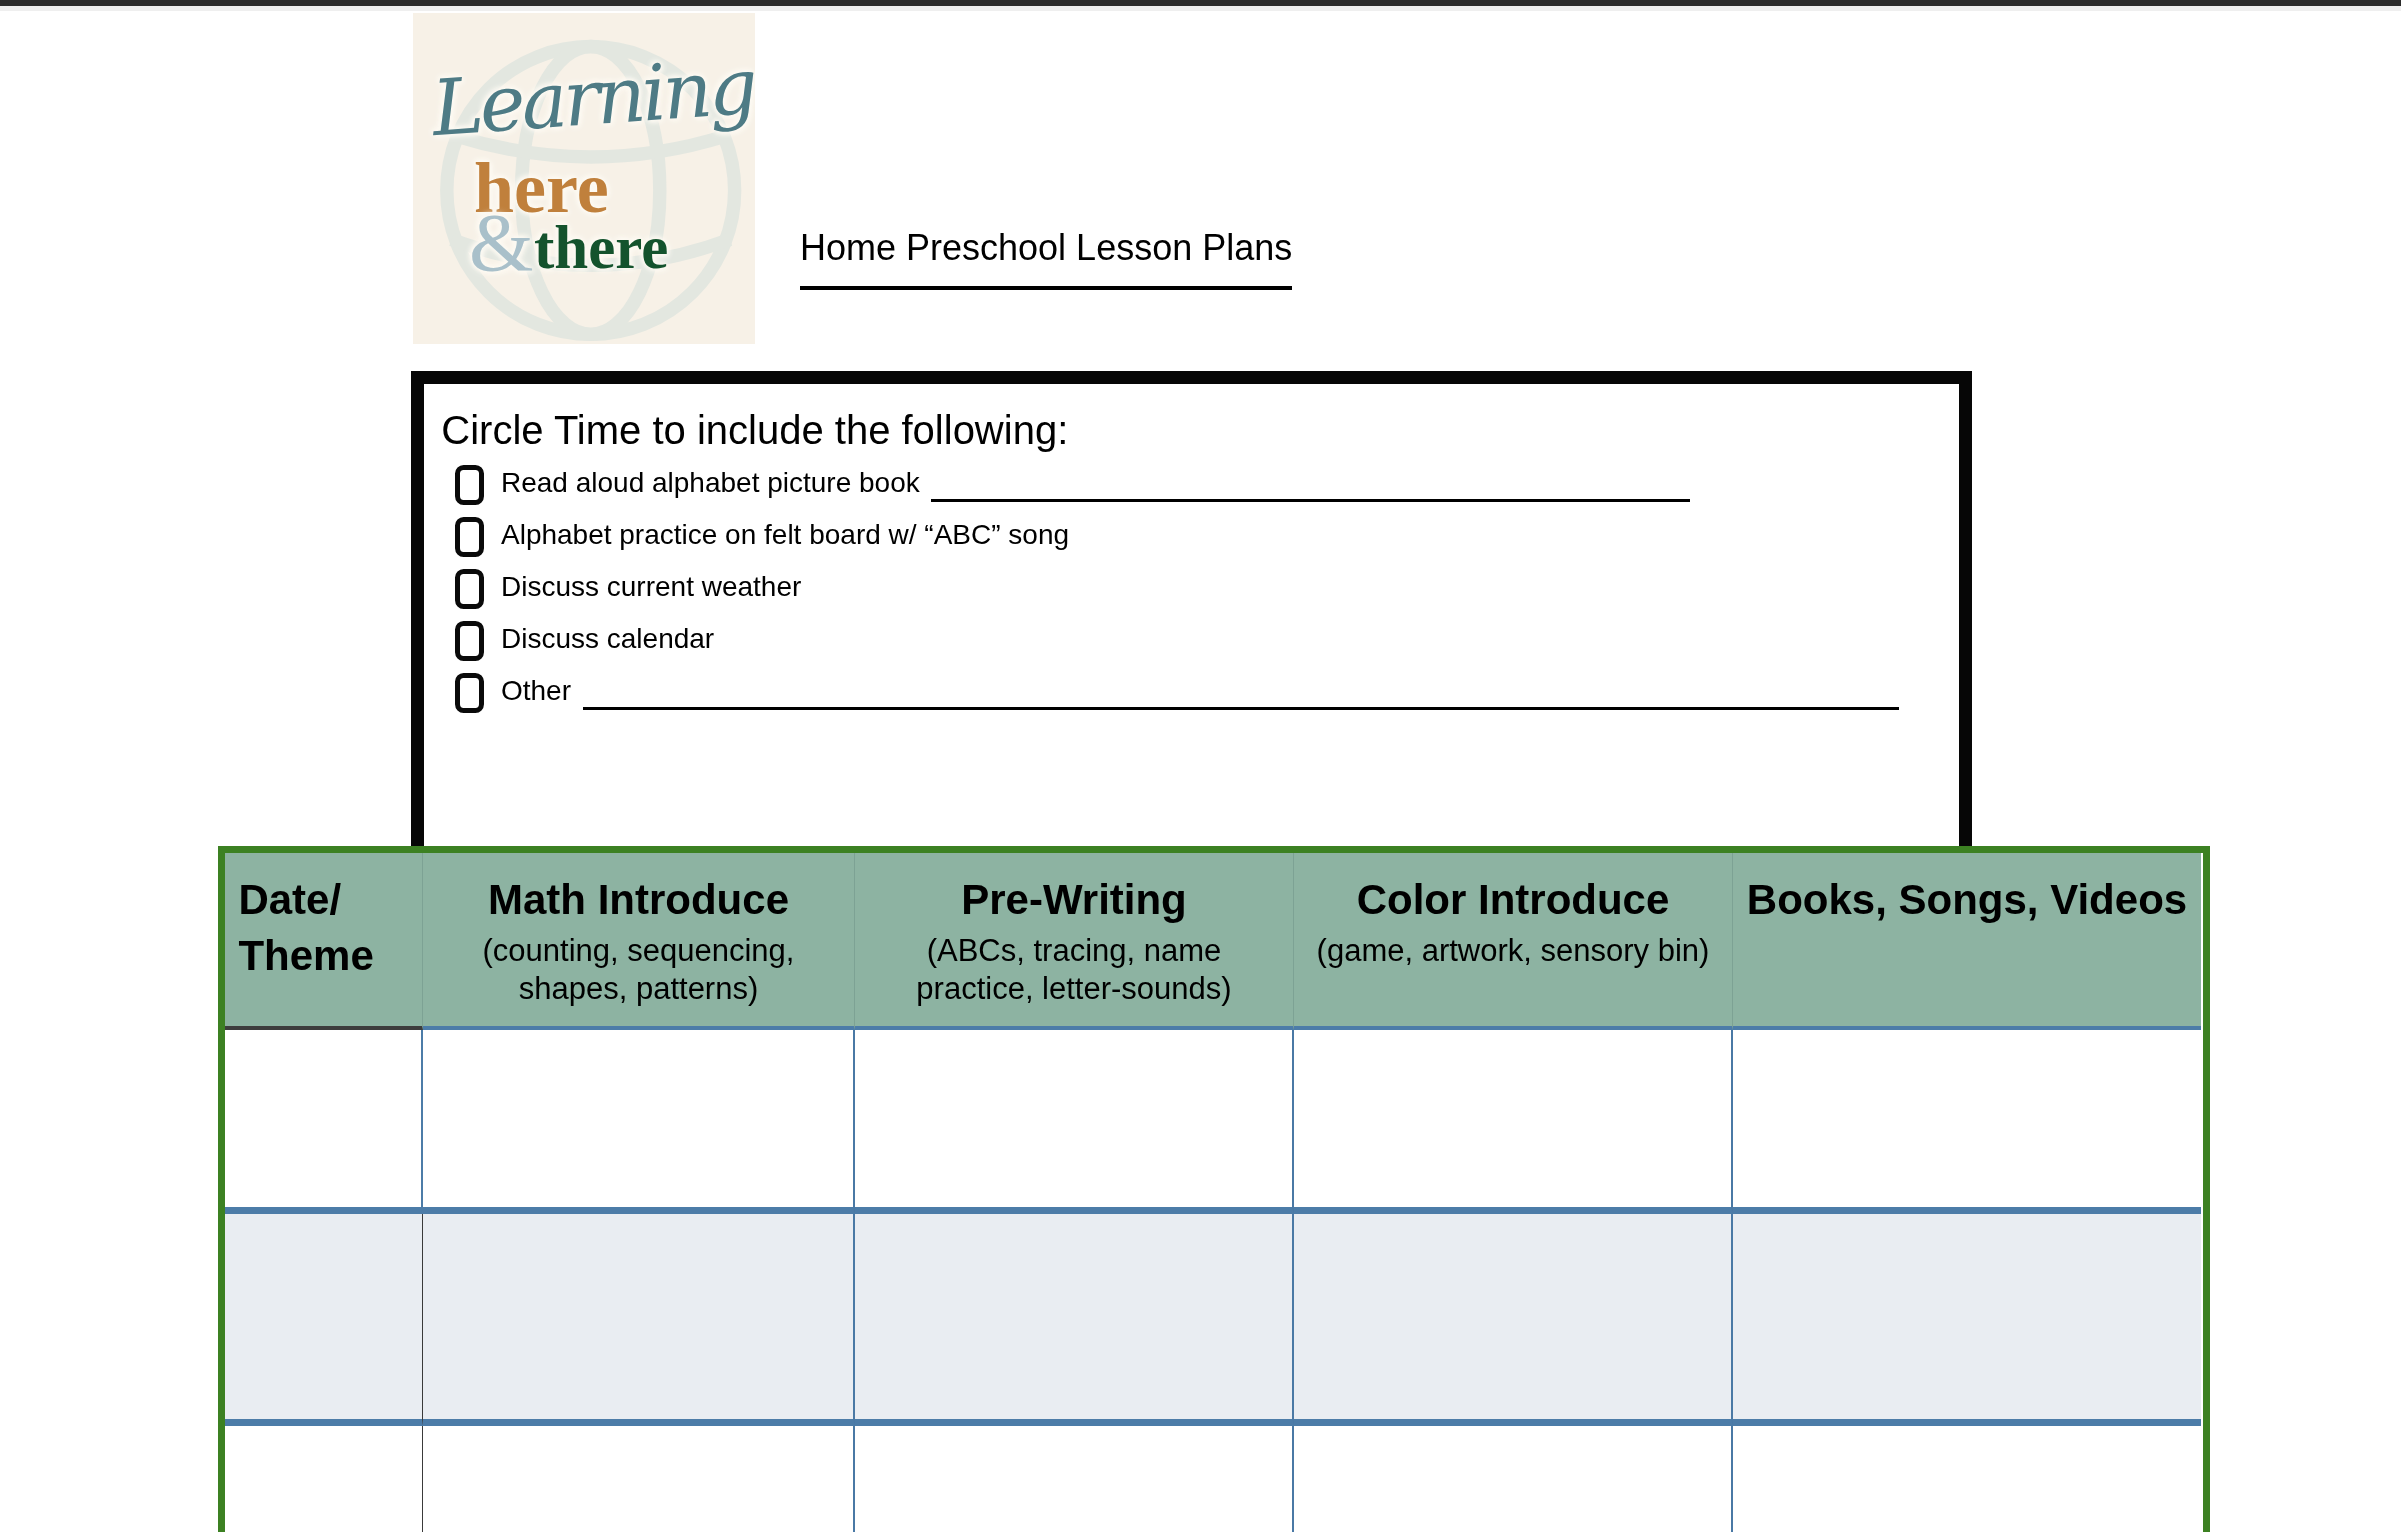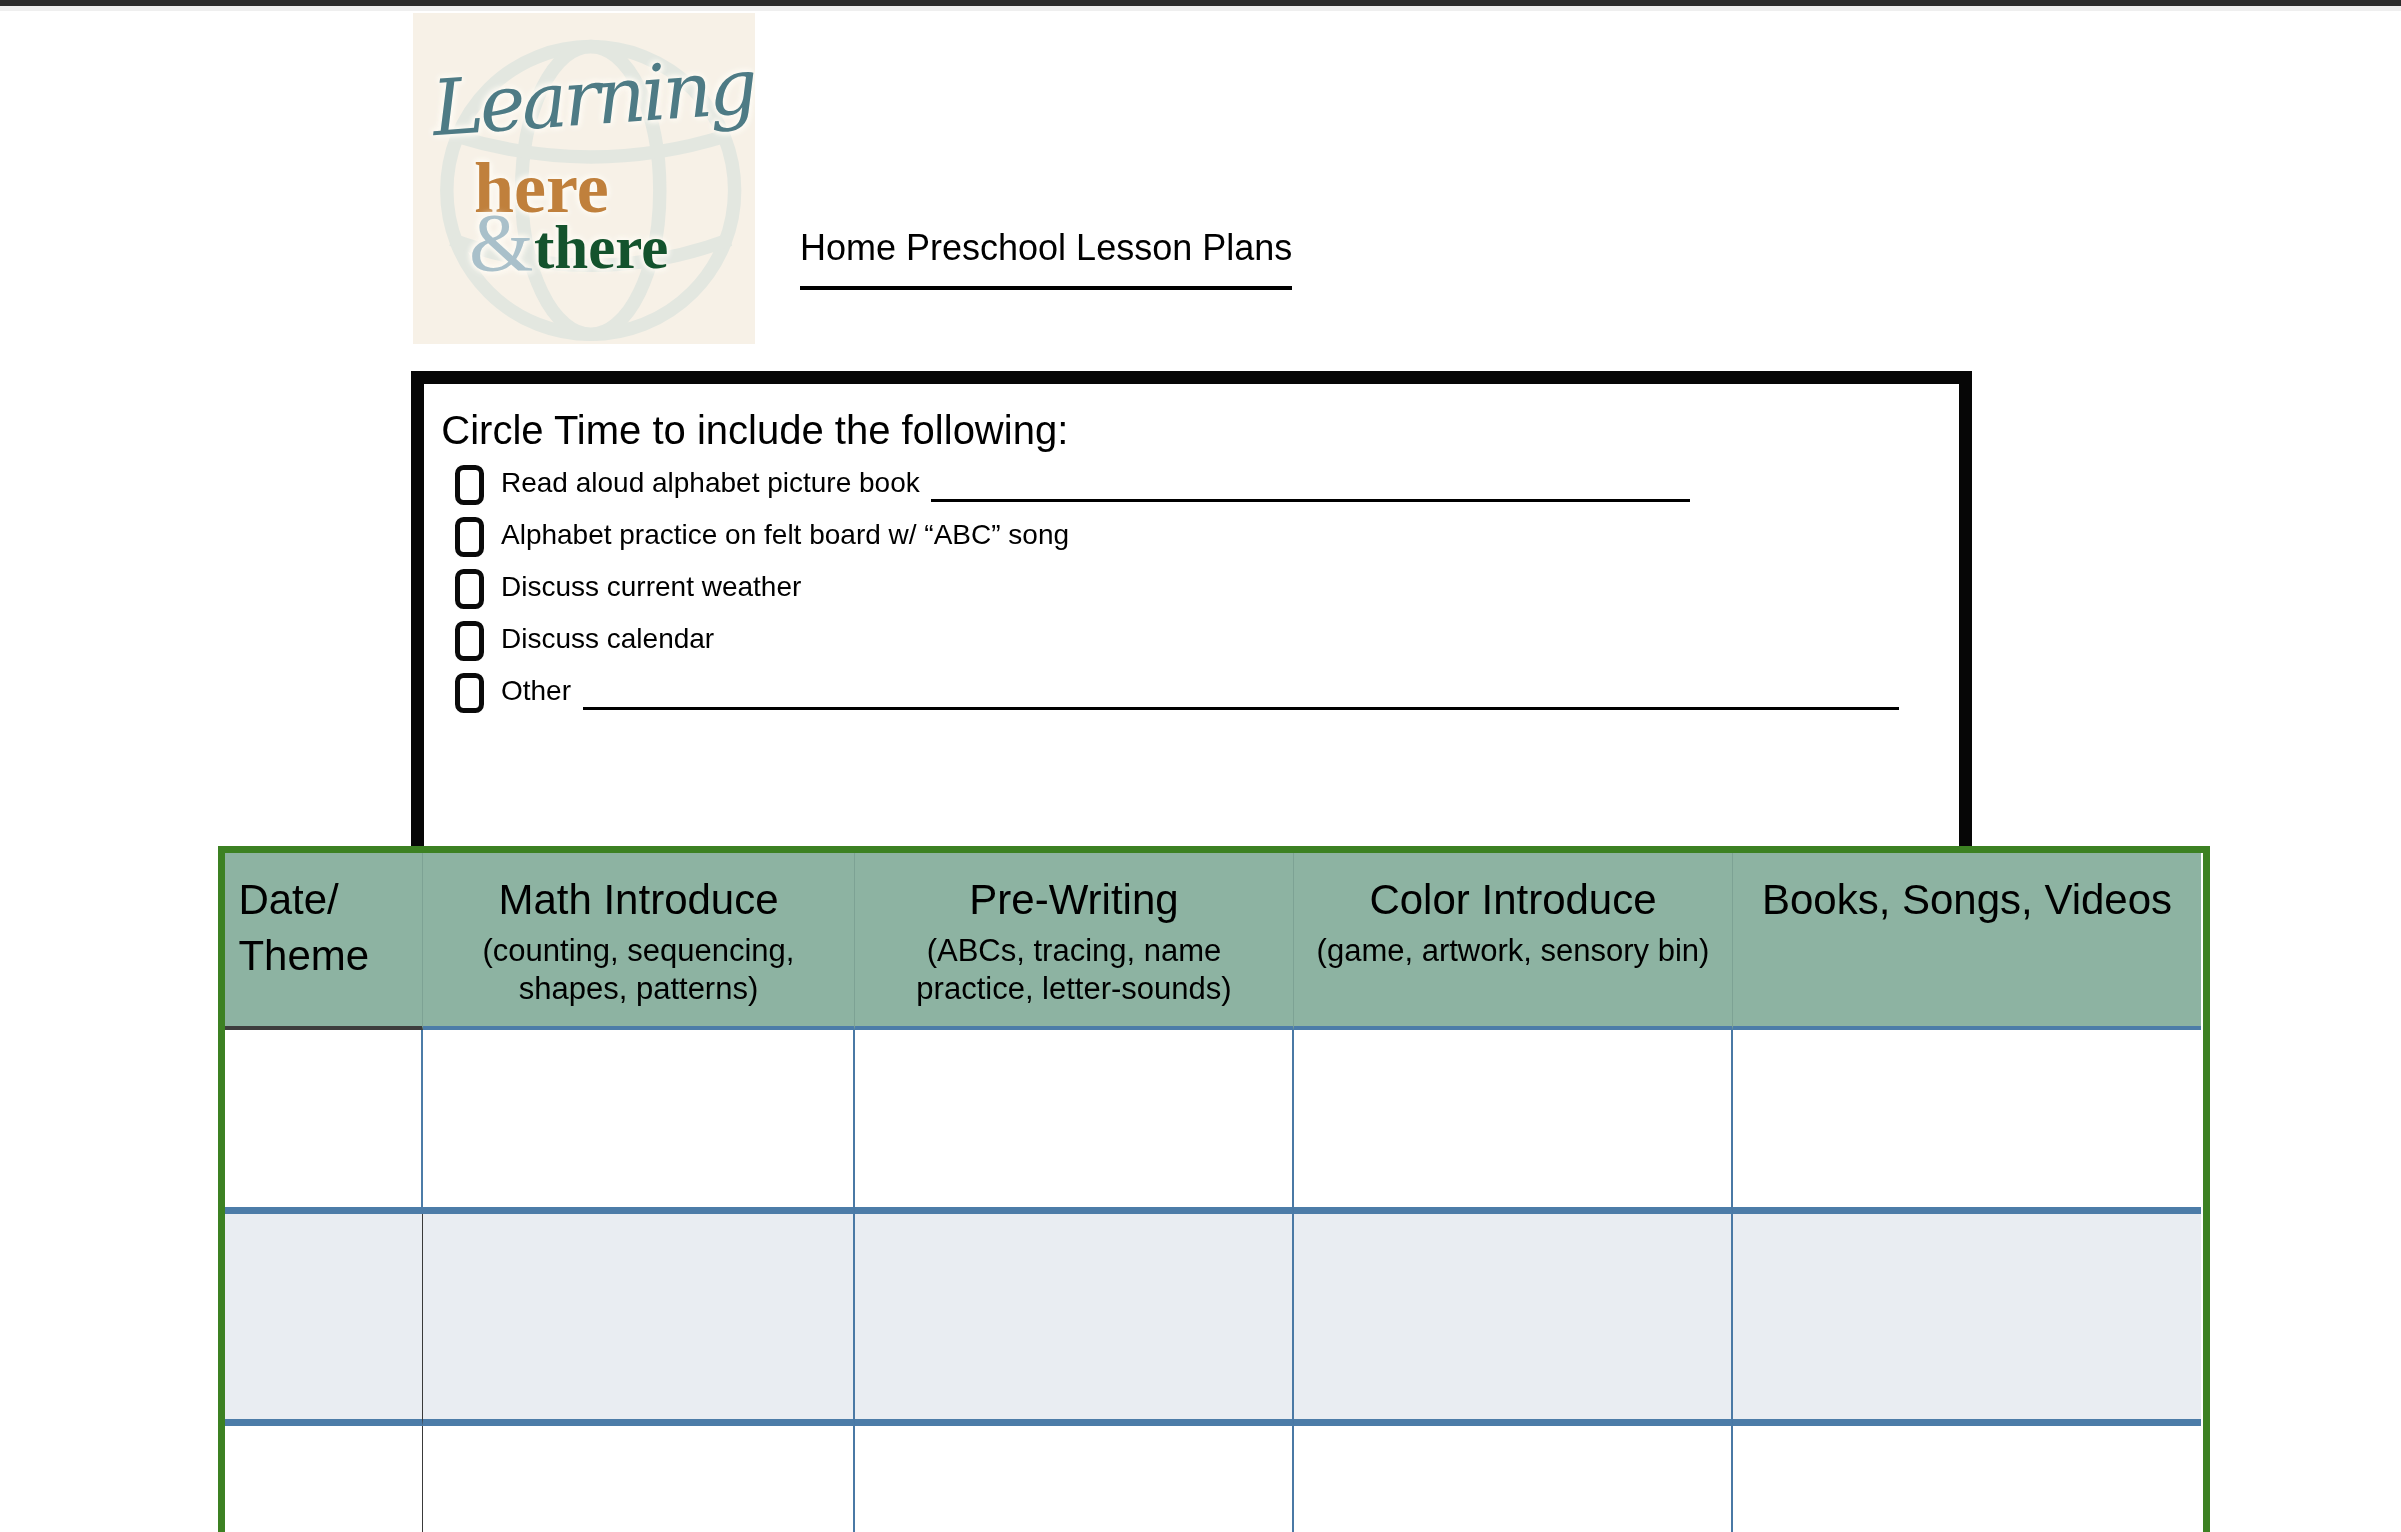--- a/index.html
+++ b/index.html
@@ -44,21 +44,21 @@
   
   #lesson-table{position:absolute;left:218px;top:846px;width:1992px;height:826px;
     box-sizing:border-box;border-left:7.7px solid #3c8122;border-right:7.7px solid #3c8122;
     border-top:7.7px solid #3c8122;}
   .t-row{display:grid;grid-template-columns:198px 432px 439px 439px 468px;width:1976px;}
   #t-header{height:177px;background:#8db3a2;}
   .h-cell{box-sizing:border-box;padding-top:19px;text-align:center;
     border-right:1.9px solid #7da294;border-bottom:4.8px solid #4c7ca8;overflow:hidden;}
   .h-cell:last-child{border-right:none;}
   .h-cell-first{text-align:left;padding-left:13.4px;border-bottom:4.8px solid #3d3d3d;}
-  .hdr-title{font-size:42px;font-weight:normal;line-height:56px;white-space:pre-line;}
+  .hdr-title{font-size:42px;font-weight:bold;line-height:56px;white-space:pre-line;}
   .hdr-sub{font-size:31px;line-height:38px;margin-top:3.8px;white-space:pre-line;}
 
   .b-row .t-cell{box-sizing:border-box;border-right:2.9px solid #4a79a5;}
   .b-row .t-cell:last-child{border-right:none;}
   #row-1{height:184px;}
   #row-2{height:212px;background:#e9edf2;}
   #row-3{height:253px;}
   #row-1 .t-cell,#row-2 .t-cell{border-bottom:7.7px solid #4c7ca8;}
   #row-1 .t-cell-first{border-right:2.9px solid #4c7ca8;}
   #row-2 .t-cell-first,#row-3 .t-cell-first{border-right:1.9px solid #3a3a3a;}

